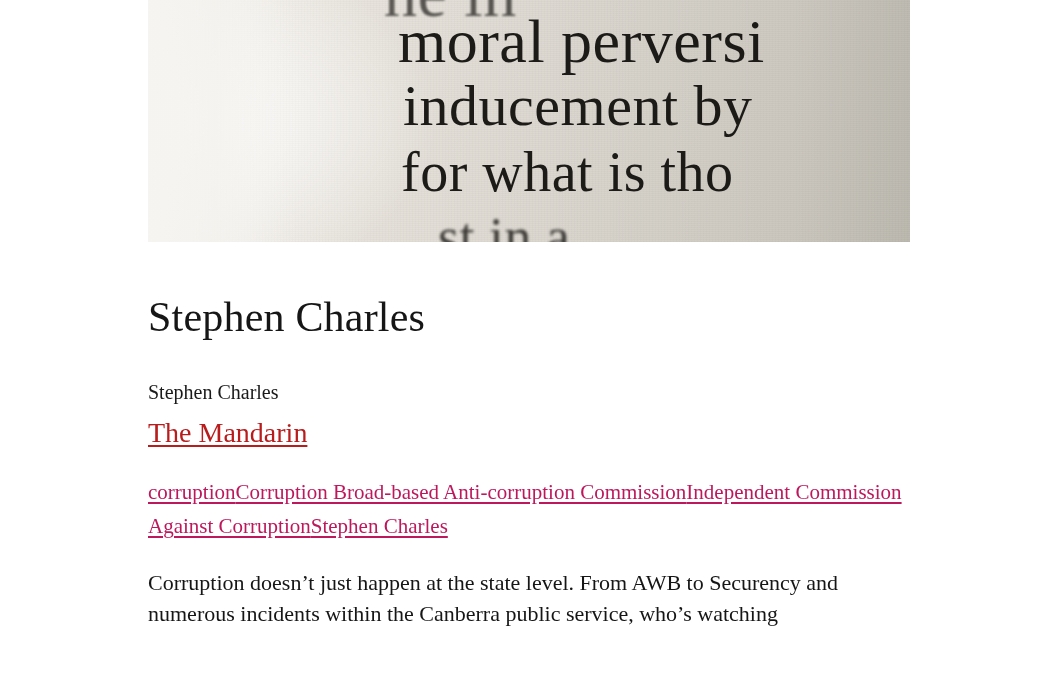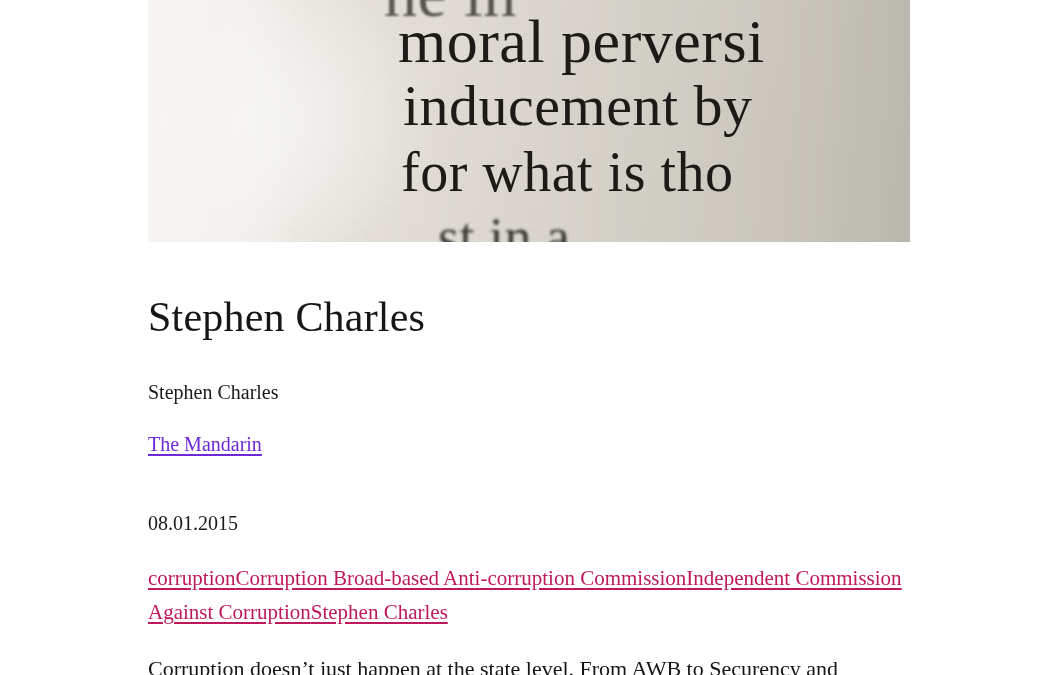--- a/index.html
+++ b/index.html
@@ -124,24 +124,24 @@
   }
   .byline {
     font-family: "Liberation Serif", serif;
     font-size: 20px;
     color: #1a1a1a;
     margin-top: 40px;
     line-height: 1.25;
   }
   .source-link {
     display: inline-block;
-    margin-top: 28px;
-    font-family: "Liberation Serif", serif;
-    font-size: 20px;
-    color: #6d28d9;
+    margin-top: 12px;
+    font-family: "Liberation Serif", serif;
+    font-size: 28px;
+    color: #b91c1c;
     text-decoration: underline;
     text-underline-offset: 3px;
     cursor: pointer;
   }
   .pubdate {
     font-family: "Liberation Serif", serif;
     font-size: 20px;
     color: #1a1a1a;
     margin-top: 56px;
   }
@@ -187,20 +187,19 @@
       <div class="hero-vignette"></div>
       <div class="hero-fade-left"></div>
     </div>
 
     <h1 class="title">Stephen Charles</h1>
 
     <div class="byline">Stephen Charles</div>
 
     <a class="source-link" href="#">The Mandarin</a>
 
-    <div class="pubdate">08.01.2015</div>
 
     <div class="tags"><a href="#">corruption</a><a href="#">Corruption Broad-based Anti-corruption Commission</a><a href="#">Independent Commission Against Corruption</a><a href="#">Stephen Charles</a></div>
 
     <p class="body-text">Corruption doesn’t just happen at the state level. From AWB to Securency and numerous incidents within the Canberra public service, who’s watching</p>
 
   </div>
 </div>
 
 </body></html>

